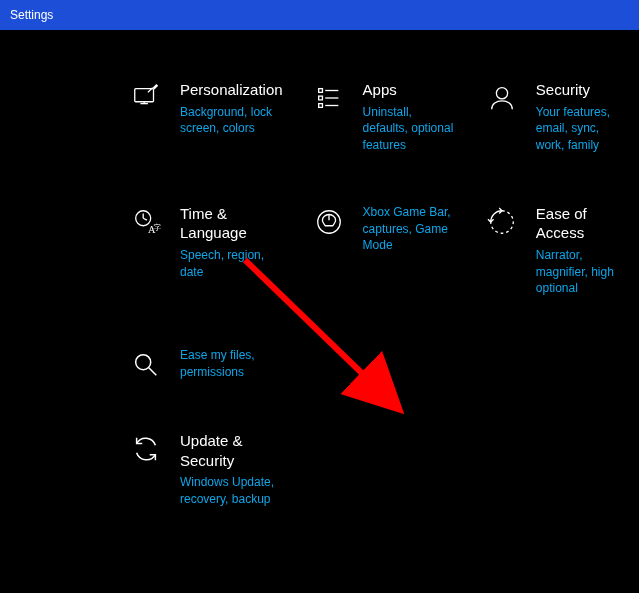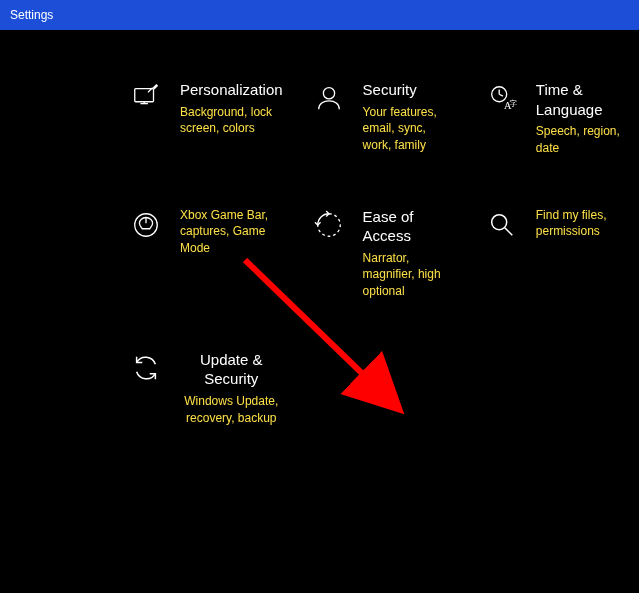--- a/index.html
+++ b/index.html
@@ -52,24 +52,24 @@
     }
     .tile .title {
       font-size: 15px;
       font-weight: 400;
       color: #fff;
       line-height: 1.3;
       margin-bottom: 4px;
     }
     .tile .sub {
       font-size: 12px;
-      color: #fde047;
+      color: #0ea5e9;
       line-height: 1.4;
     }
-    .single { grid-column: 1; text-align: center; }
+    .single { grid-column: 1; }
     svg { display: block; }
     .arrow {
       position: absolute;
       left: 0; top: 0;
       pointer-events: none;
     }
   </style>
 </head>
 <body>
 
@@ -89,20 +89,36 @@
           <path d="M23 5 L27 1 L29 3 L25 7 Z" fill="#fff" stroke="none"></path>
           <line x1="23" y1="5" x2="18" y2="10"></line>
         </svg>
       </span>
       <div class="text">
         <div class="title">Personalization</div>
         <div class="sub">Background, lock screen, colors</div>
       </div>
     </div>
 
+    <div class="tile">
+      <span class="icon">
+        <svg width="30" height="30" viewBox="0 0 32 32" fill="none" stroke="#fff" stroke-width="1.4">
+          <rect x="5" y="6" width="4" height="4"></rect>
+          <rect x="5" y="14" width="4" height="4"></rect>
+          <rect x="5" y="22" width="4" height="4"></rect>
+          <line x1="12" y1="8" x2="26" y2="8"></line>
+          <line x1="12" y1="16" x2="26" y2="16"></line>
+          <line x1="12" y1="24" x2="26" y2="24"></line>
+        </svg>
+      </span>
+      <div class="text">
+        <div class="title">Apps</div>
+        <div class="sub">Uninstall, defaults, optional features</div>
+      </div>
+    </div>
 
     <div class="tile">
       <span class="icon">
         <svg width="30" height="30" viewBox="0 0 32 32" fill="none" stroke="#fff" stroke-width="1.4">
           <circle cx="16" cy="11" r="6"></circle>
           <path d="M5 28 C5 22 10 19 16 19 C22 19 27 22 27 28"></path>
         </svg>
       </span>
       <div class="text">
         <div class="title">Security</div>
@@ -155,21 +171,21 @@
     </div>
 
     <div class="tile">
       <span class="icon">
         <svg width="30" height="30" viewBox="0 0 32 32" fill="none" stroke="#fff" stroke-width="1.6">
           <circle cx="13" cy="13" r="8"></circle>
           <line x1="19" y1="19" x2="27" y2="27"></line>
         </svg>
       </span>
       <div class="text">
-        <div class="sub">Find my files, permissions</div>
+        <div class="sub">Ease my files, permissions</div>
       </div>
     </div>
 
 
     <div class="tile single">
       <span class="icon">
         <svg width="30" height="30" viewBox="0 0 32 32" fill="none" stroke="#fff" stroke-width="1.6">
           <path d="M26 12 A11 11 0 0 0 6 10"></path>
           <polyline points="6 4 6 10 12 10" fill="none"></polyline>
           <path d="M6 20 A11 11 0 0 0 26 22"></path>

